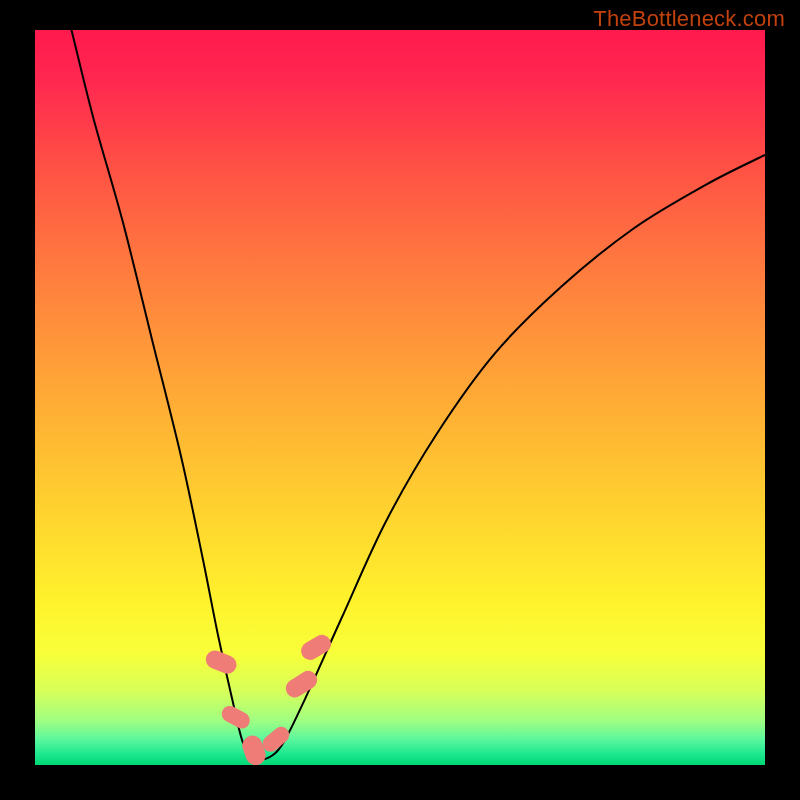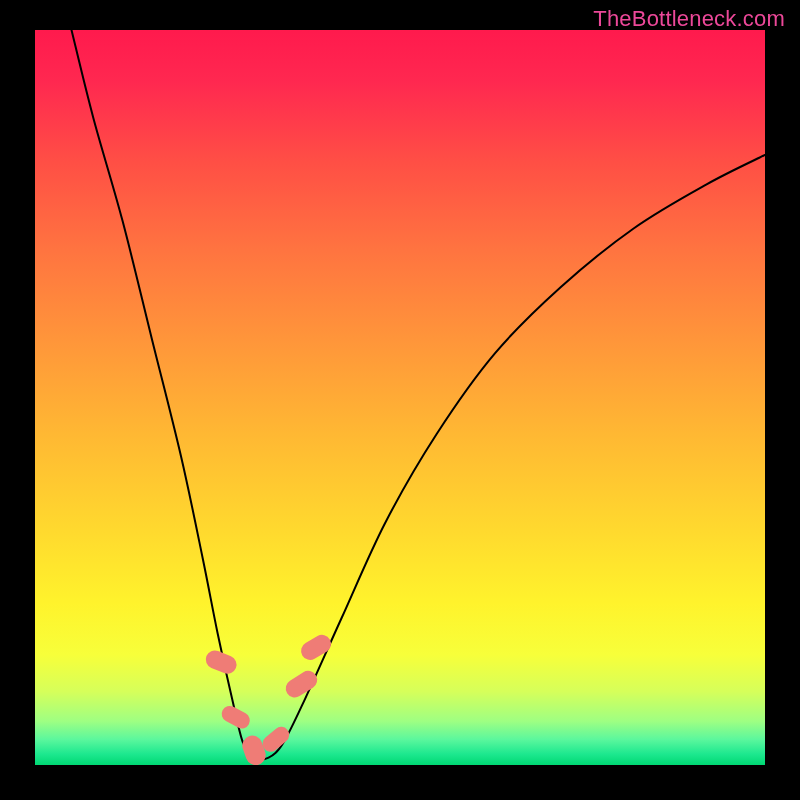--- a/index.html
+++ b/index.html
@@ -31,21 +31,21 @@
     position: absolute;
     top: 0;
     left: 0;
     width: 100%;
     height: 100%;
   }
   .watermark {
     position: absolute;
     top: 6px;
     right: 15px;
-    color: #ec4899;
+    color: #c2410c;
     font-size: 22px;
     font-weight: 500;
     letter-spacing: 0.2px;
   }
   svg.curve {
     position: absolute;
     top: 0;
     left: 0;
     width: 100%;
     height: 100%;

